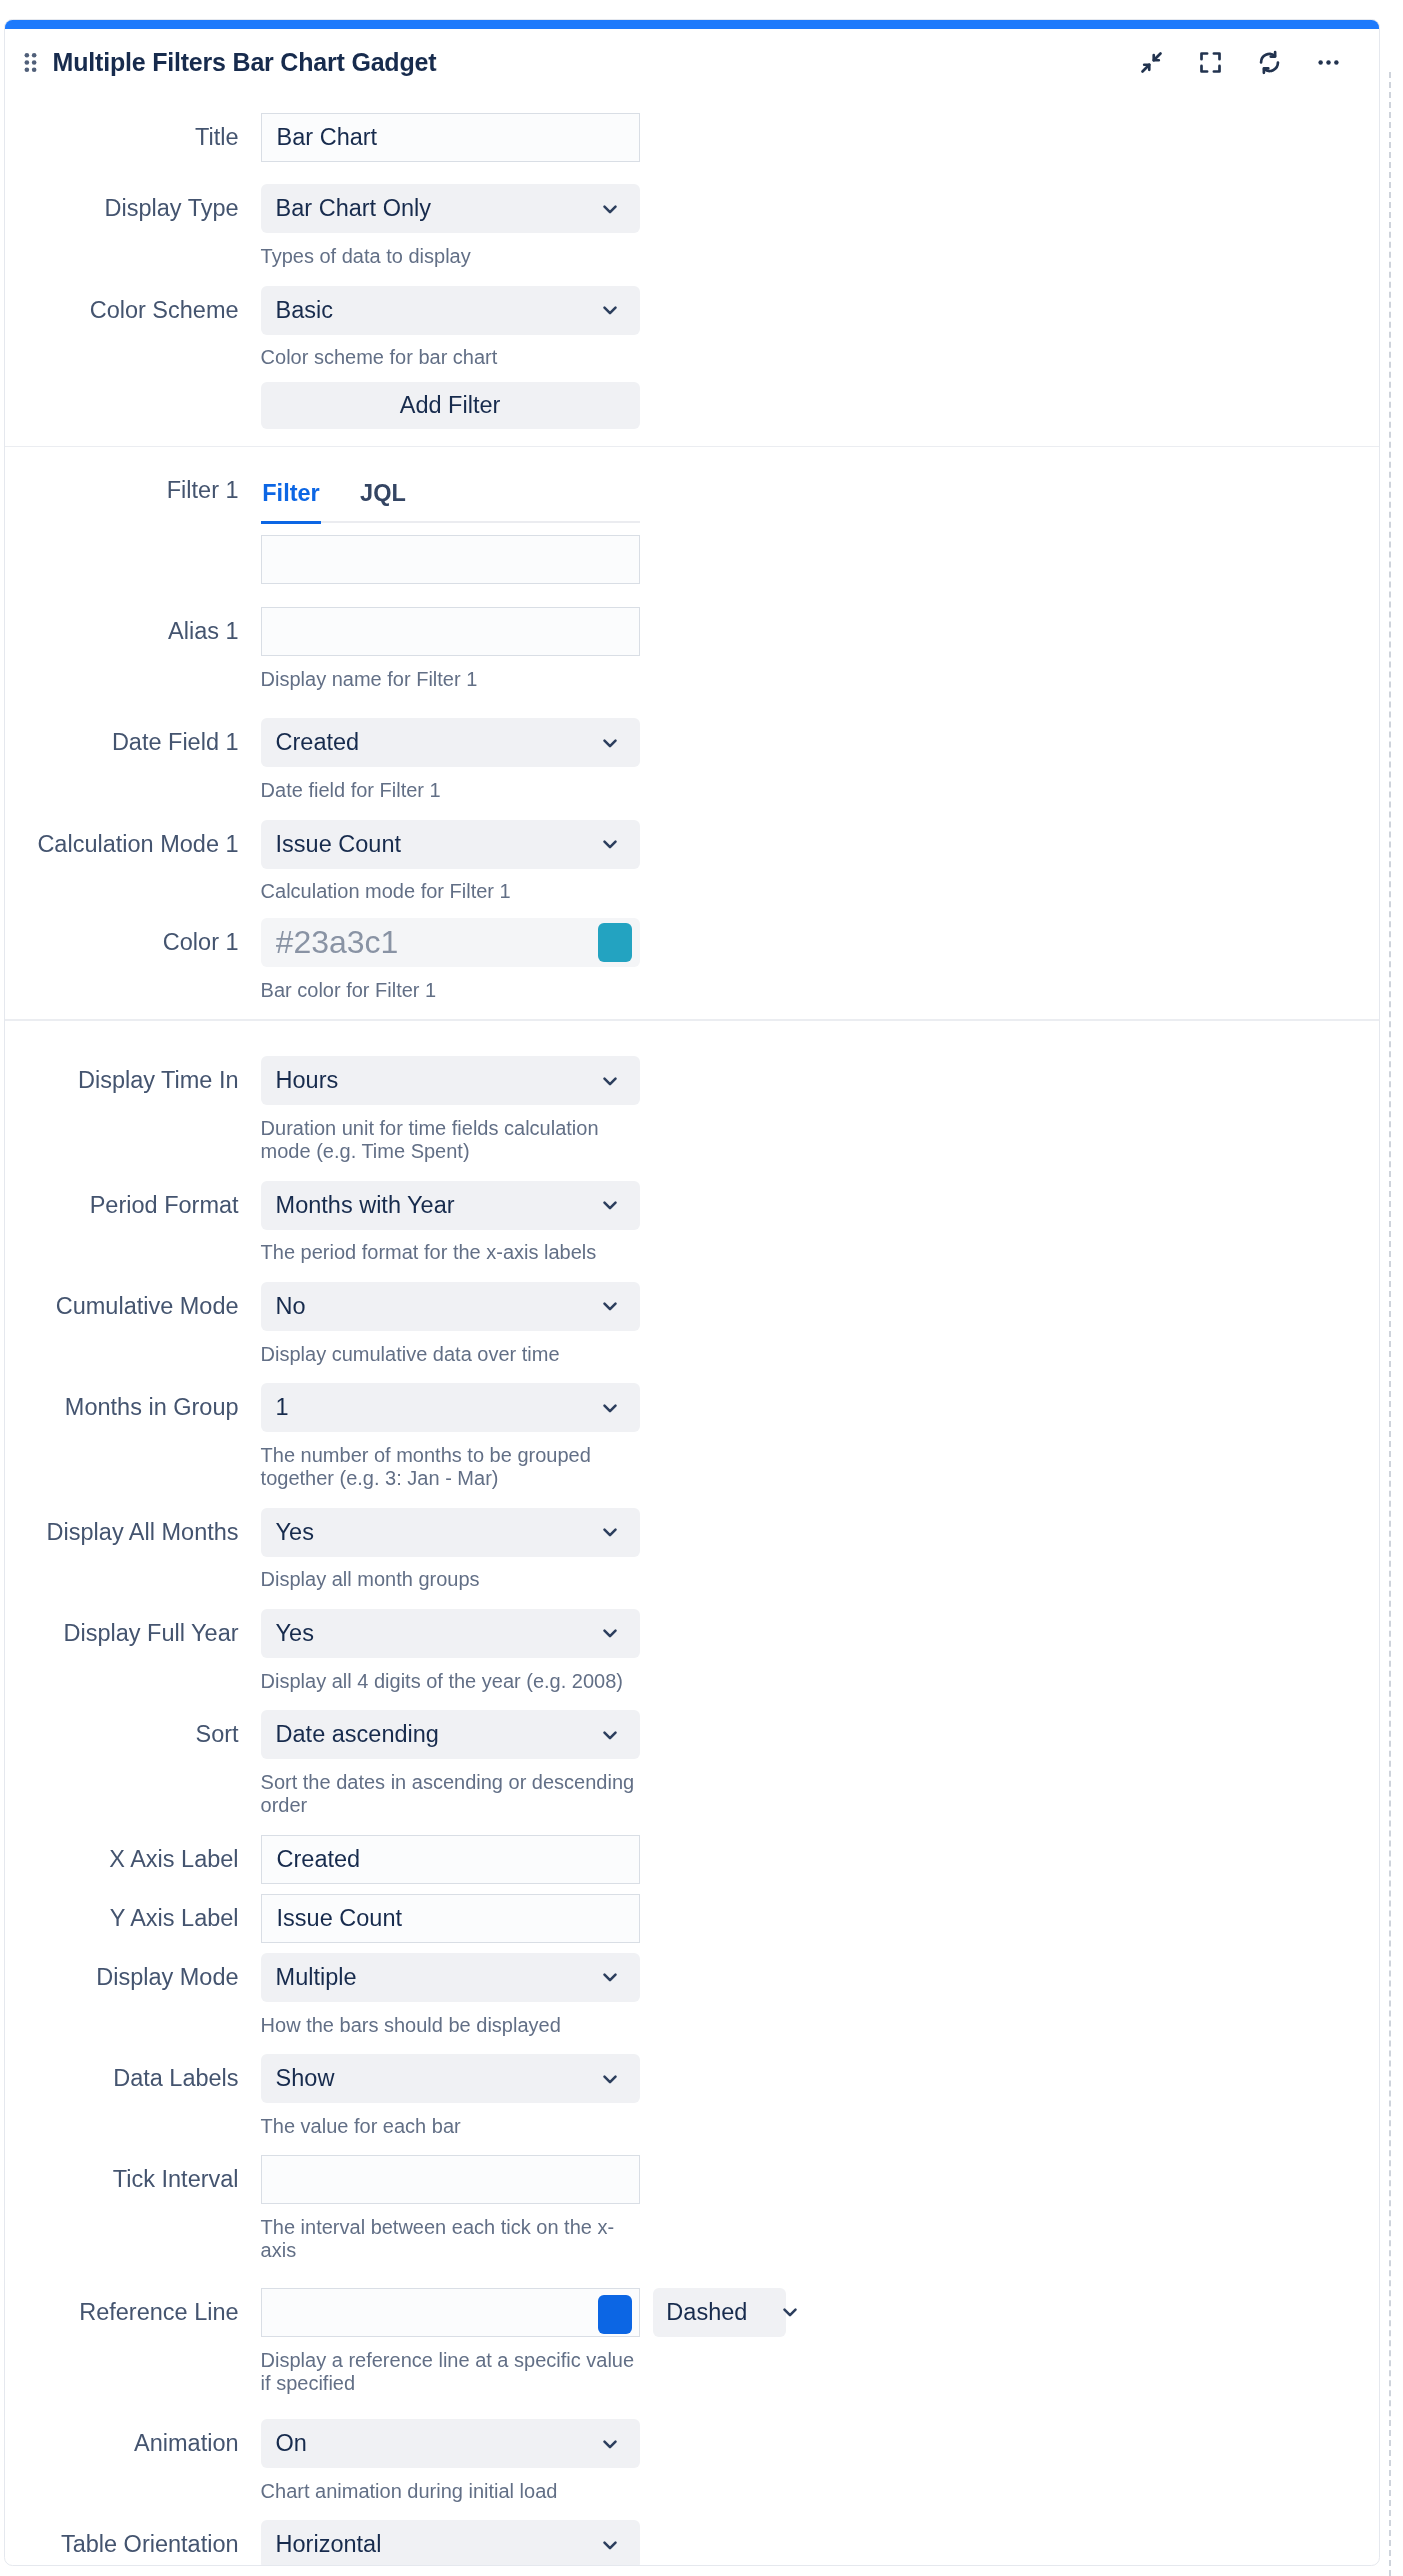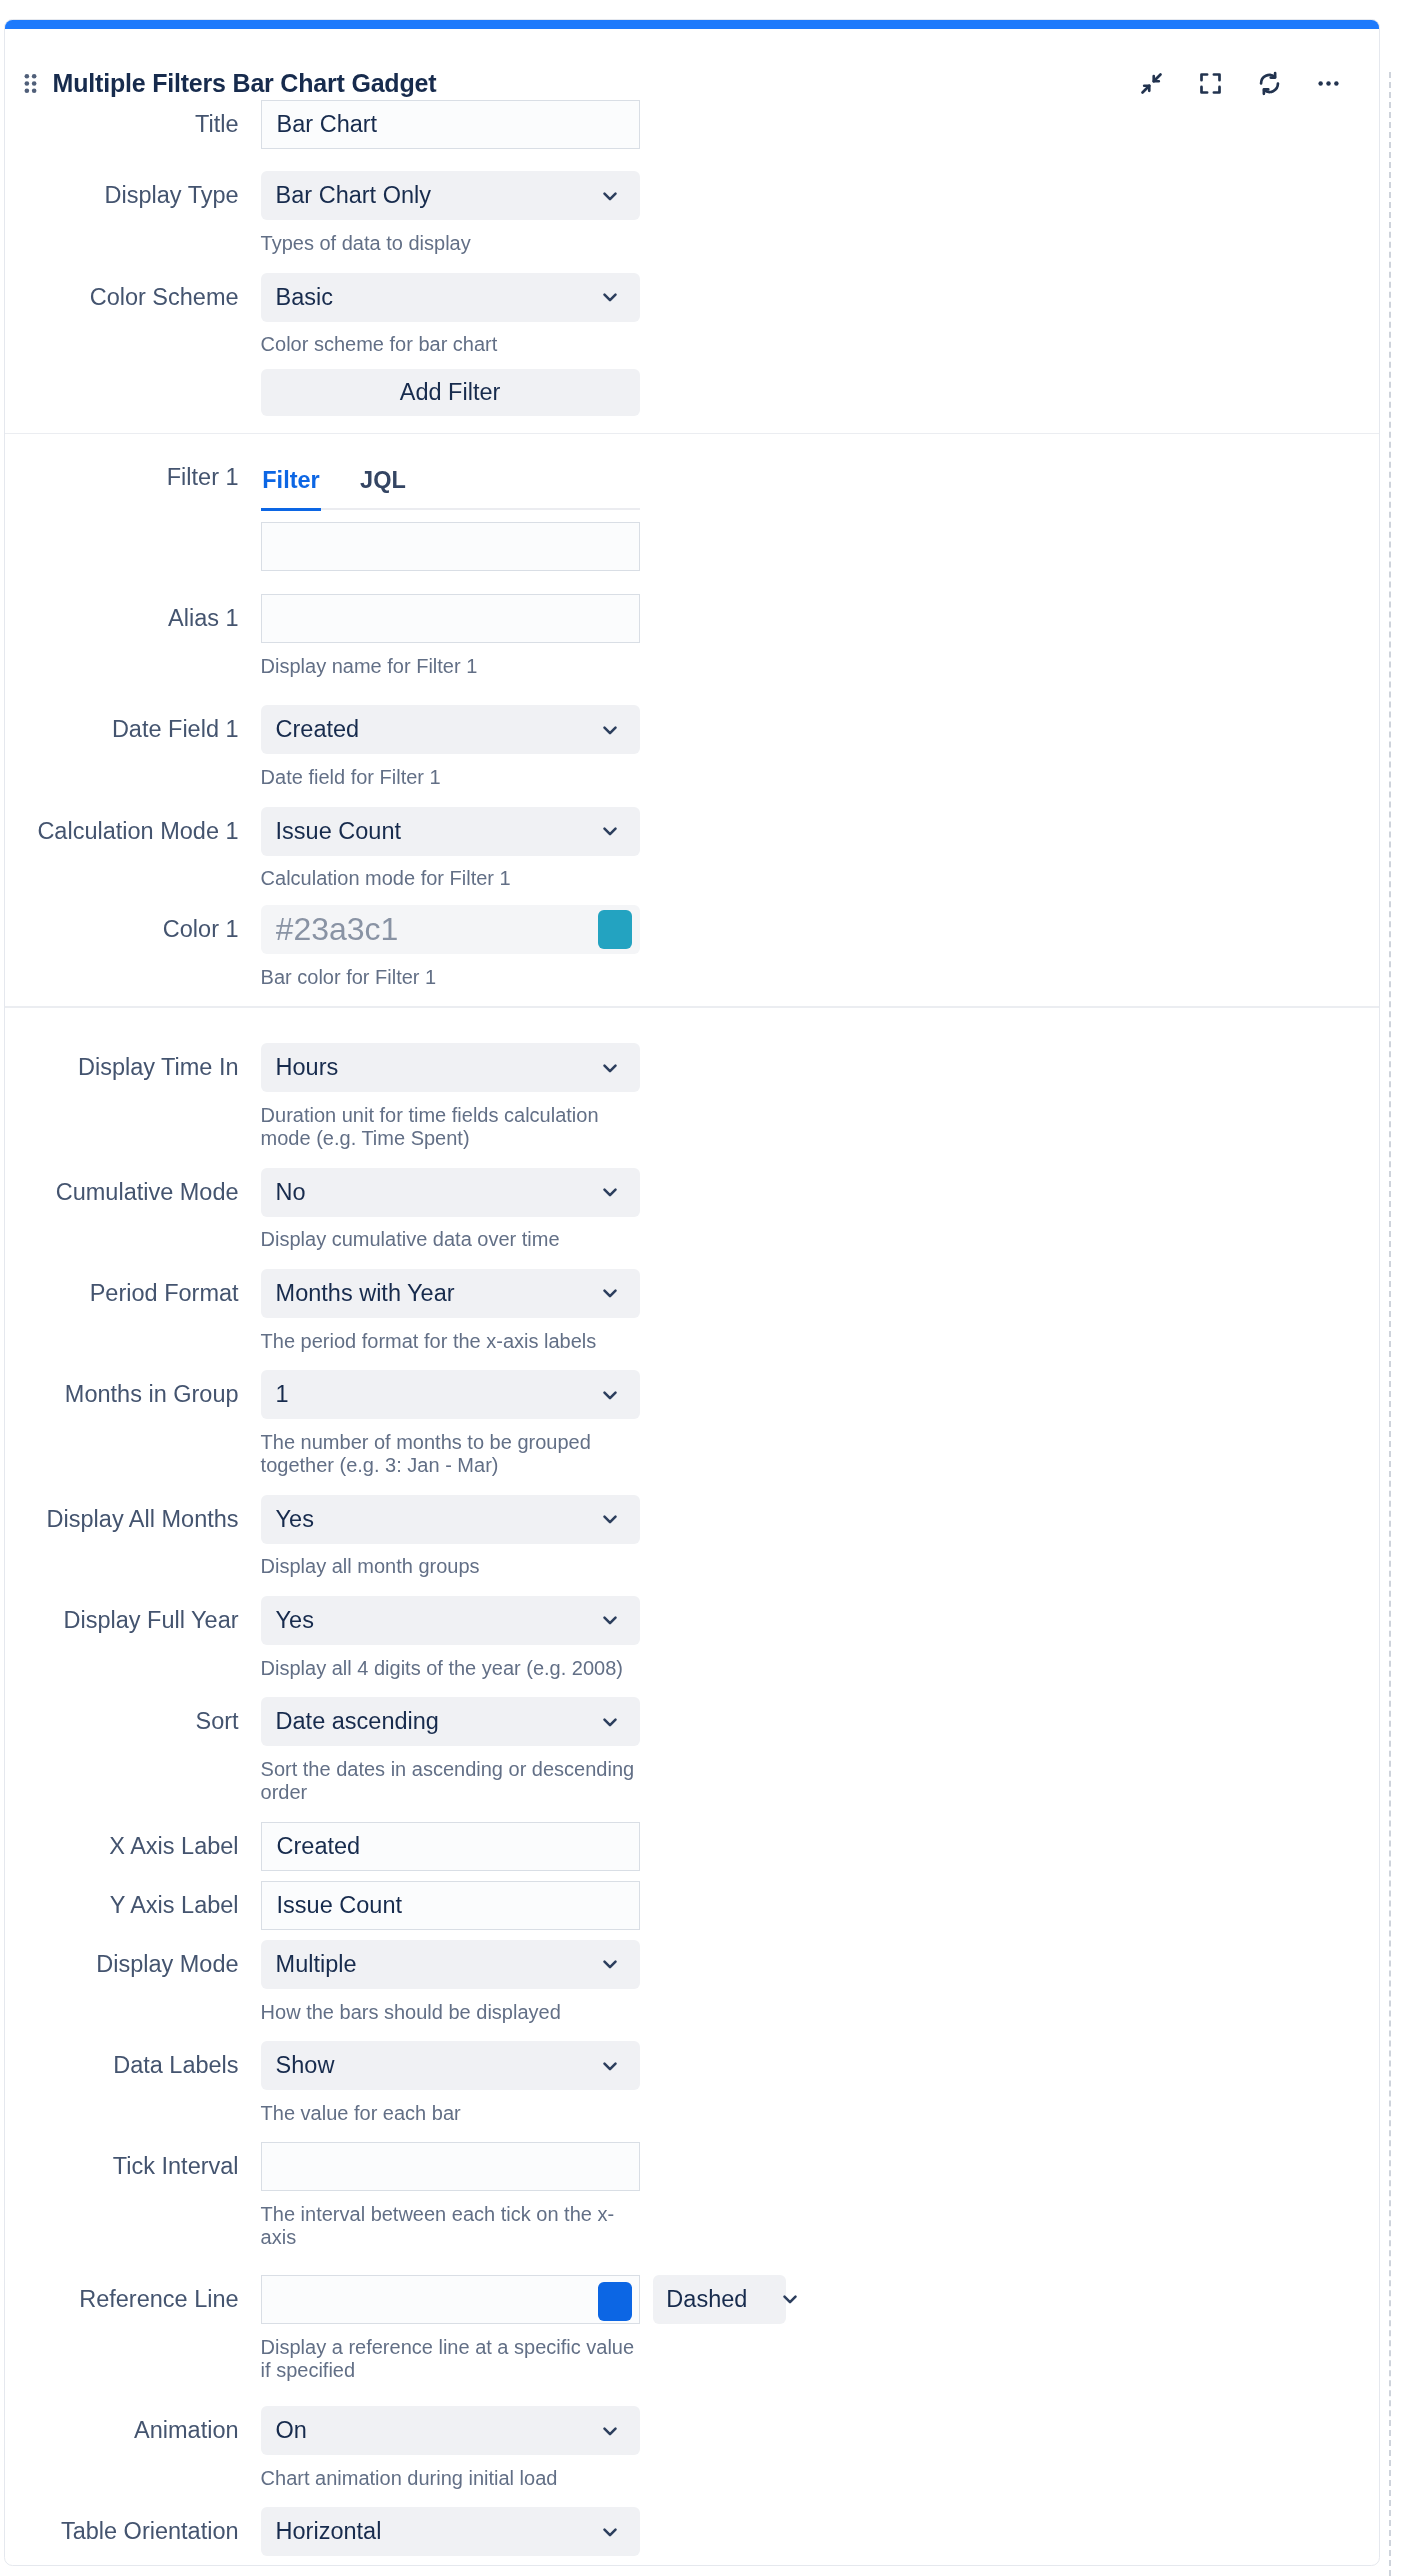--- a/index.html
+++ b/index.html
@@ -7,21 +7,21 @@
     width:1403px;height:2576px;position:relative;background:#ffffff;
     font-family:"Liberation Sans", sans-serif;color:#172b4d;
   }
   .gadget-card{
     position:absolute;left:4.2px;top:19.3px;width:1376px;height:2547px;
     background:#ffffff;border:1.7px solid #e5e8ee;border-radius:8.4px;
     box-sizing:border-box;overflow:hidden;
   }
   .accent-bar{height:8.4px;width:100%;}
   .gadget-header{
-    display:flex;align-items:center;padding:38px 34px 0 17px;
+    display:flex;align-items:center;padding:17px 34px 0 17px;margin-bottom:34px;
   }
   .drag-handle{display:inline-flex;margin-right:13.4px;cursor:grab;}
   .gadget-title{font-size:25px;font-weight:700;color:#172b4d;letter-spacing:-0.2px;}
   .header-spacer{flex:1;}
   .header-actions{display:flex;align-items:center;gap:25px;}
   .icon-btn{background:none;border:none;padding:3.4px;cursor:pointer;color:#22334f;display:inline-flex;}
   .gbody{padding:0 17px 13.4px 13.4px;}
   .frow{display:flex;align-items:flex-start;}
   .flabel{
     width:220px;padding-right:22px;flex:none;text-align:right;
@@ -266,46 +266,46 @@
             <svg width="22" height="22" viewBox="0 0 24 24" fill="none" stroke="currentColor" stroke-width="2.8" stroke-linecap="round" stroke-linejoin="round">
                 <path d="M6 9.5l6 6 6-6"></path>
               </svg>
           </span>
         </div>
         <div class="help">Duration unit for time fields calculation mode (e.g. Time Spent)</div>
       </div>
     </div>
 
     <div class="frow block">
+      <div class="flabel">Period Format</div>
+      <div class="fcol">
+        <div class="select">
+          <span class="select-value">Months with Year</span>
+          <span class="chevron">
+            <svg width="22" height="22" viewBox="0 0 24 24" fill="none" stroke="currentColor" stroke-width="2.8" stroke-linecap="round" stroke-linejoin="round">
+                <path d="M6 9.5l6 6 6-6"></path>
+              </svg>
+          </span>
+        </div>
+        <div class="help">The period format for the x-axis labels</div>
+      </div>
+    </div>
+
+    <div class="frow block">
       <div class="flabel">Cumulative Mode</div>
       <div class="fcol">
         <div class="select">
           <span class="select-value">No</span>
           <span class="chevron">
             <svg width="22" height="22" viewBox="0 0 24 24" fill="none" stroke="currentColor" stroke-width="2.8" stroke-linecap="round" stroke-linejoin="round">
                 <path d="M6 9.5l6 6 6-6"></path>
               </svg>
           </span>
         </div>
         <div class="help">Display cumulative data over time</div>
-      </div>
-    </div>
-
-    <div class="frow block">
-      <div class="flabel">Period Format</div>
-      <div class="fcol">
-        <div class="select">
-          <span class="select-value">Months with Year</span>
-          <span class="chevron">
-            <svg width="22" height="22" viewBox="0 0 24 24" fill="none" stroke="currentColor" stroke-width="2.8" stroke-linecap="round" stroke-linejoin="round">
-                <path d="M6 9.5l6 6 6-6"></path>
-              </svg>
-          </span>
-        </div>
-        <div class="help">The period format for the x-axis labels</div>
       </div>
     </div>
 
     <div class="frow block">
       <div class="flabel">Months in Group</div>
       <div class="fcol">
         <div class="select">
           <span class="select-value">1</span>
           <span class="chevron">
             <svg width="22" height="22" viewBox="0 0 24 24" fill="none" stroke="currentColor" stroke-width="2.8" stroke-linecap="round" stroke-linejoin="round">

